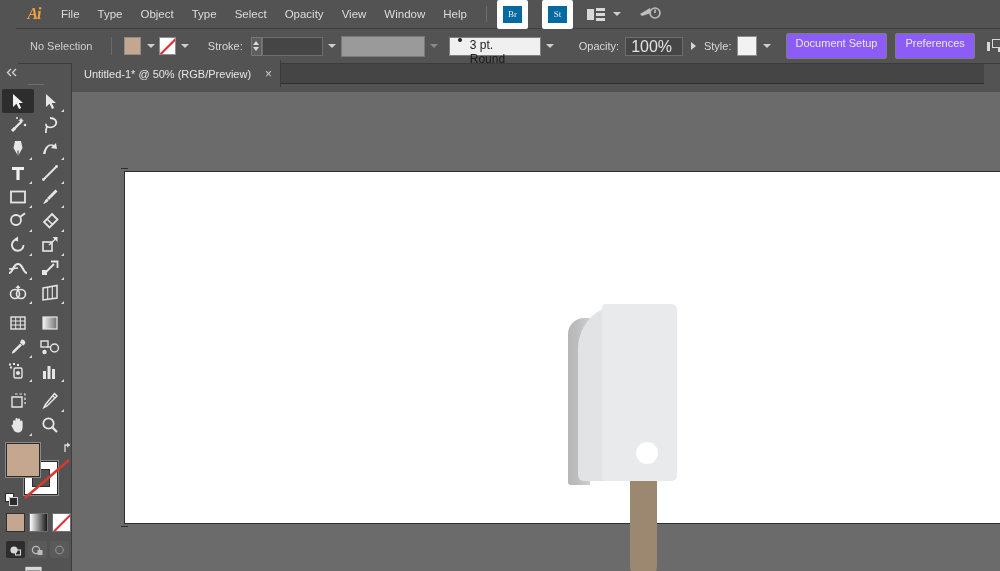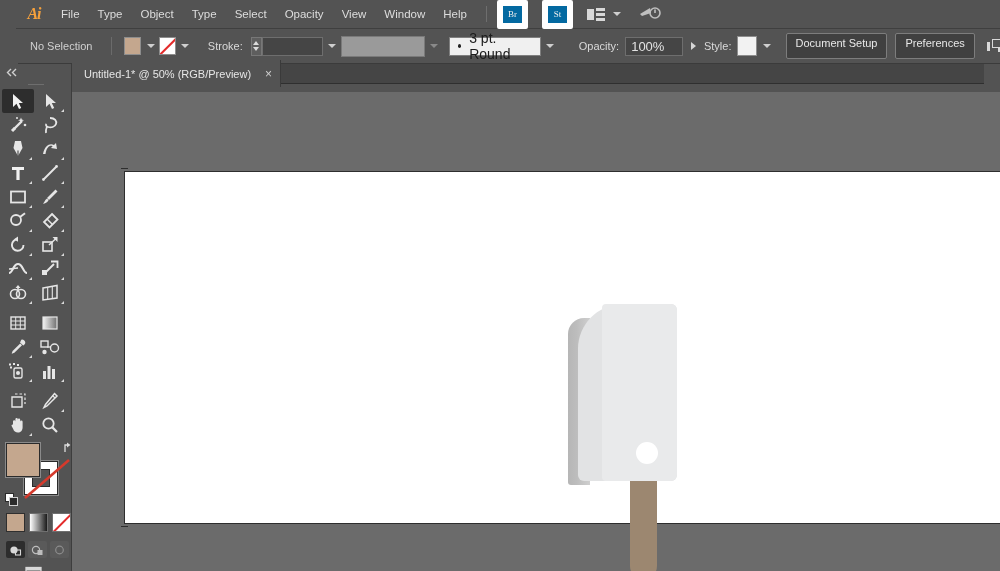--- a/index.html
+++ b/index.html
@@ -80,39 +80,39 @@
     box-sizing:border-box;margin-left:8px;
   }
   .stepper i{
     width:0;height:0;border-left:3.5px solid transparent;border-right:3.5px solid transparent;
     display:block;
   }
   .stepper i.up{border-bottom:4px solid #dcdcdc;margin-bottom:2px;}
   .stepper i.dn{border-top:4px solid #dcdcdc;}
   .field{
     background:#454545;border:1px solid #6e6e6e;box-sizing:border-box;
-    height:19px;line-height:17px;font-size:13px;color:#e2e2e2;padding:0 5px;
+    height:19px;line-height:17px;font-size:16px;color:#e2e2e2;padding:0 5px;
   }
   .field-stroke{width:72px;}
   .field-profile{width:100px;height:19px;background:#9a9a9a;border:1px solid #7a7a7a;}
   .brush-field{
-    display:flex;align-items:center;gap:8px;height:19px;background:#f0f0f0;
-    border:1px solid #7f7f7f;color:#1c1c1c;font-size:14px;padding:0 8px;
+    display:flex;align-items:flex-start;gap:8px;height:19px;background:#f0f0f0;
+    border:1px solid #7f7f7f;color:#1c1c1c;font-size:12px;padding:0 8px;
     box-sizing:border-box;min-width:92px;
   }
   .brush-dot{width:4px;height:4px;border-radius:50%;background:#222;}
   .field-opacity{width:68px;}
   .arrow-r{
     width:0;height:0;border-top:4px solid transparent;border-bottom:4px solid transparent;
     border-left:5px solid #d6d6d6;margin:0 8px;
   }
   .style-swatch{width:22px;height:18px;background:#f2f2f2;border:1px solid #8d8d8d;}
   .btn{
     height:26px;line-height:18px;padding:0 9px;font-size:11px;color:#e8e8e8;
-    background:#404040;border:1px solid #7d7d7d;border-radius:2px;
+    background:#8b5cf6;border:1px solid #7d7d7d;border-radius:2px;
     box-sizing:border-box;white-space:nowrap;
   }
   .align-icon{position:relative;width:16px;height:14px;margin-left:12px;}
   .align-icon .bar{position:absolute;left:0;top:3px;width:3px;height:9px;background:#d9d9d9;}
   .align-icon .bx{position:absolute;left:5px;top:0;width:10px;height:9px;border:1.5px solid #d9d9d9;box-sizing:border-box;}
   .align-icon .dot{position:absolute;left:11px;top:8px;width:5px;height:5px;background:#d9d9d9;}
 
   
   .tabbar{
     position:absolute;left:72px;top:64px;right:16px;height:20px;

